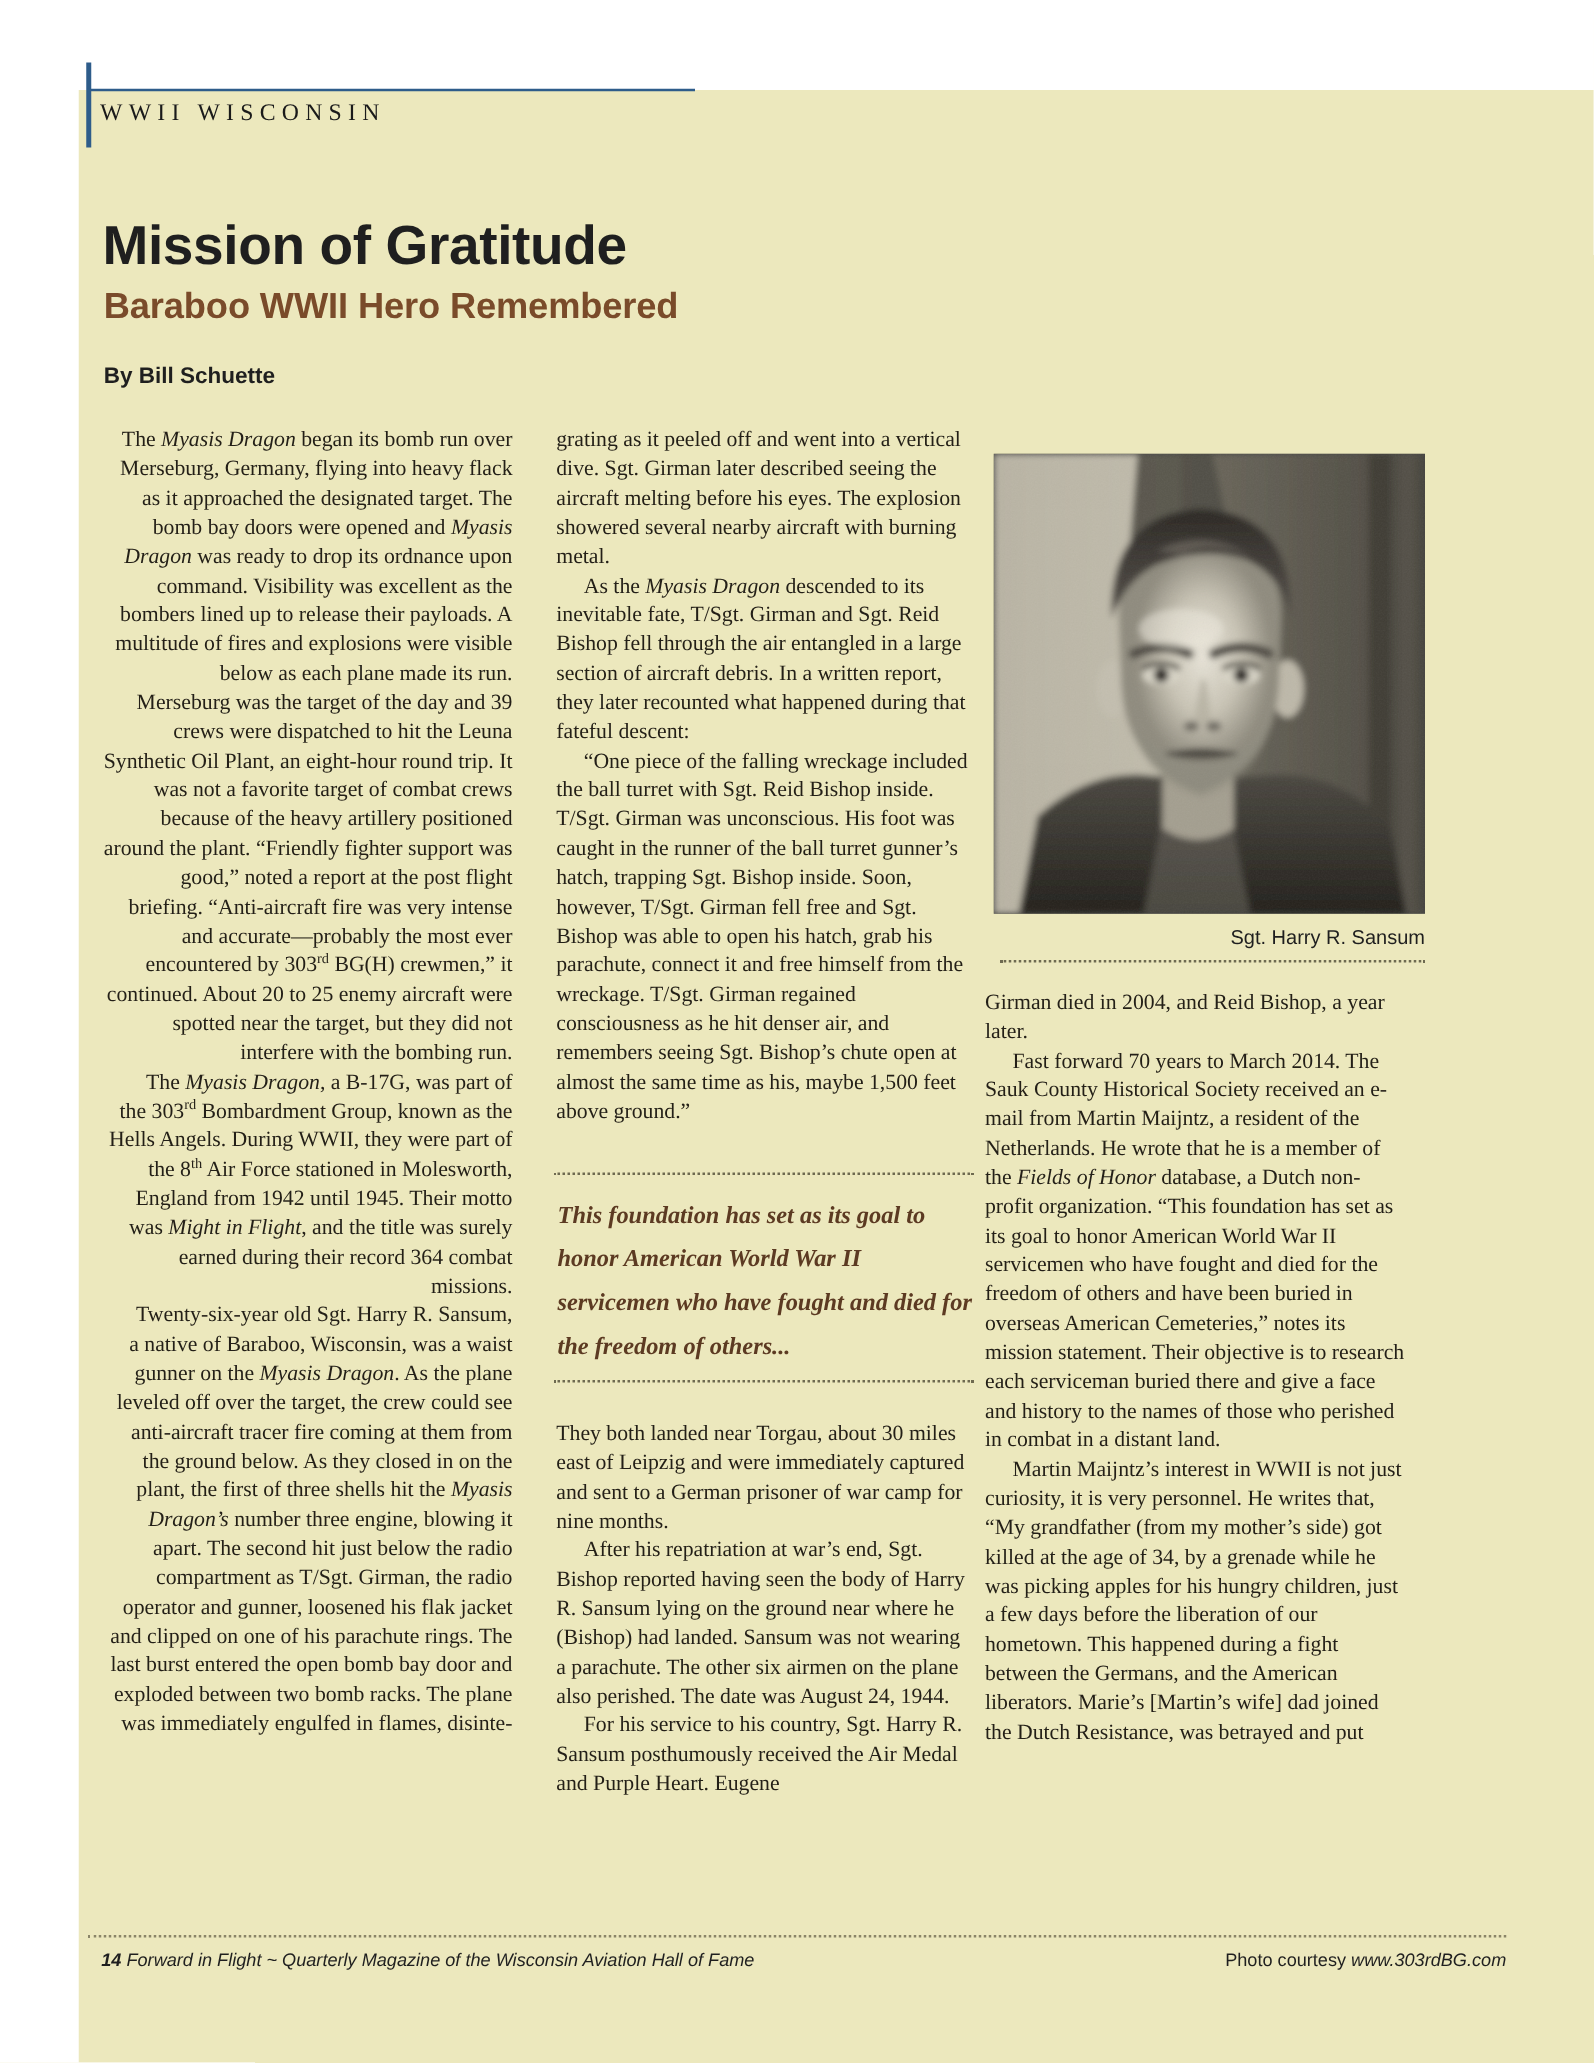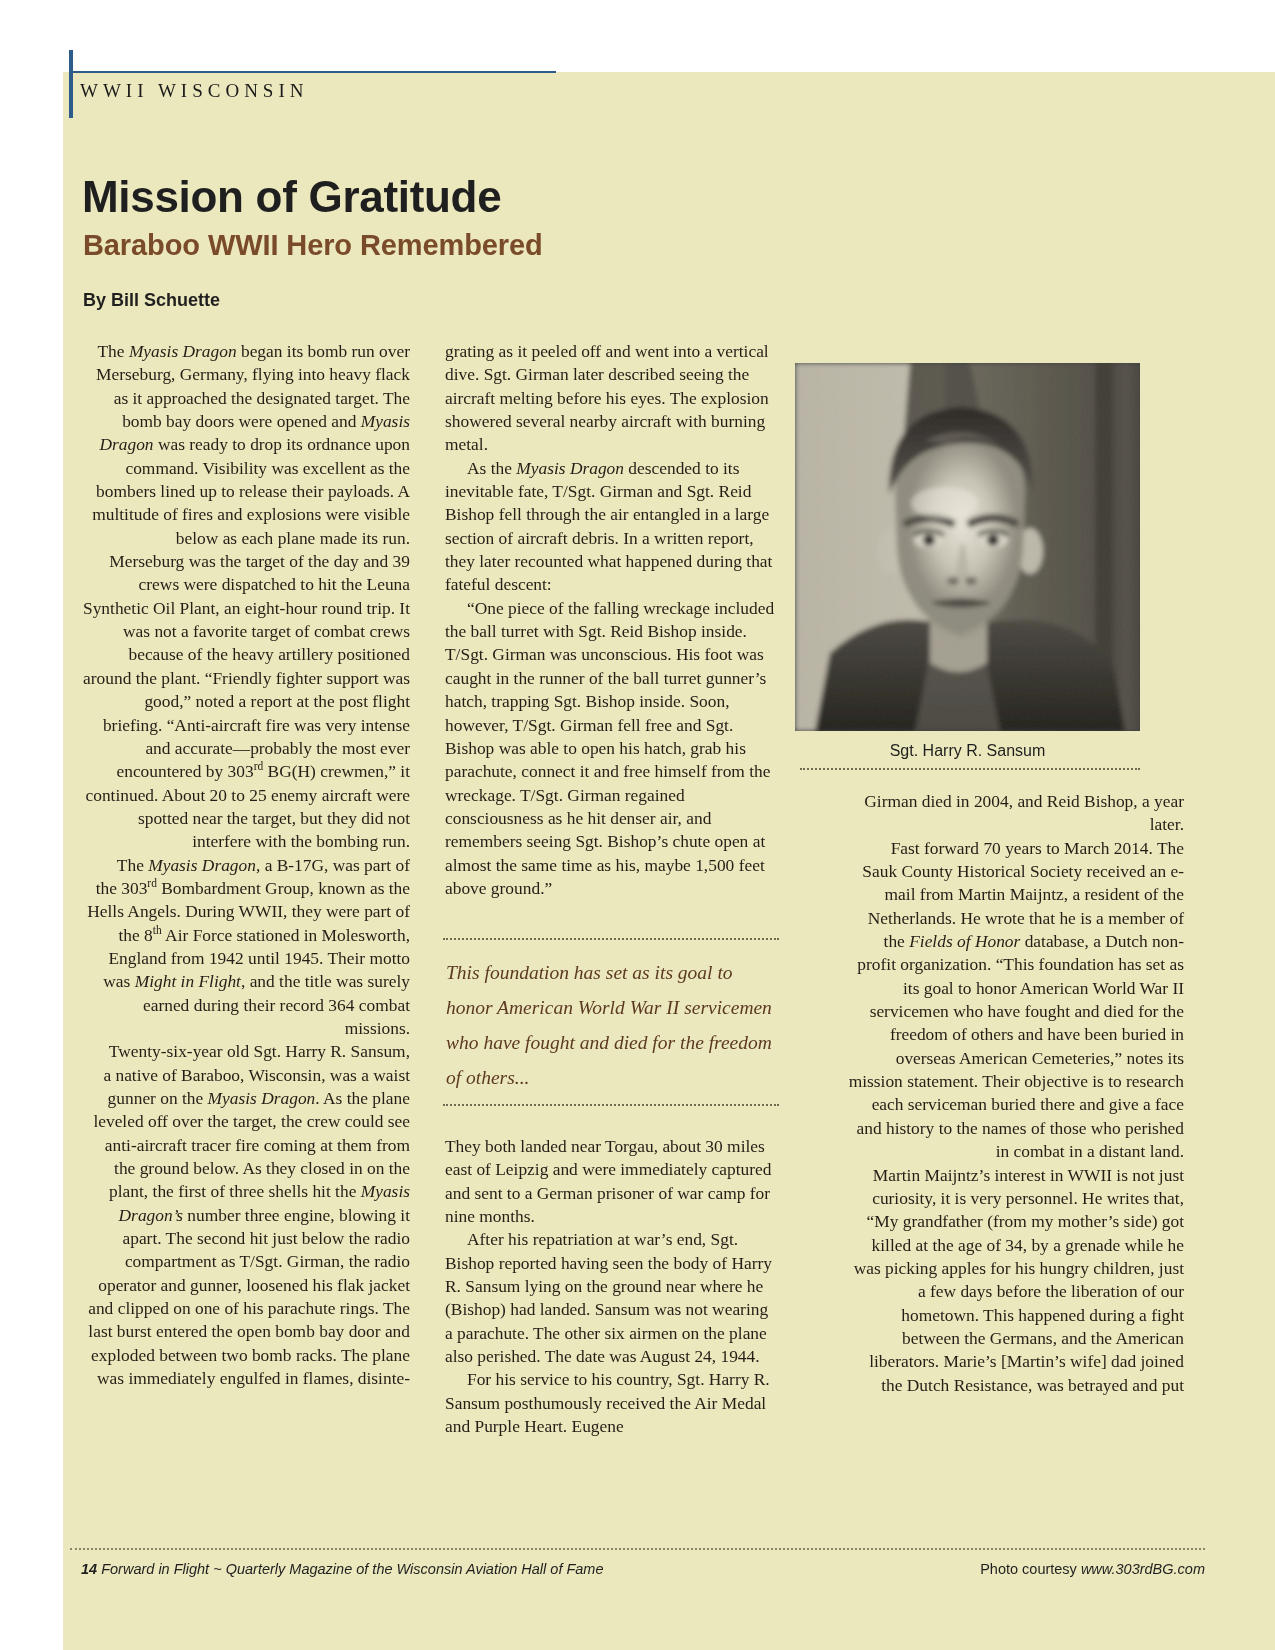--- a/index.html
+++ b/index.html
@@ -94,40 +94,40 @@
     text-align: left;
   }
   .col p { margin: 0; }
   .col p + p { text-indent: 22px; }
   .col i { font-style: italic; }
   .col sup { font-size: 0.66em; vertical-align: super; line-height: 0; }
 
   #col1 { left: 83px; top: 340px; width: 327px; text-align: right; }
   #col2a { left: 445px; top: 340px; width: 332px; }
   #col2b { left: 445px; top: 1135px; width: 332px; }
-  #col3 { left: 848px; top: 790px; width: 336px; text-align: right; }
+  #col3 { left: 788px; top: 790px; width: 336px; }
 
   
   #photo-frame {
     position: absolute;
     left: 795px; top: 363px;
     width: 345px; height: 368px;
     background: #3d3d3d;
     overflow: hidden;
   }
   #photo-canvas {
     position: absolute;
     left: 0; top: 0;
     width: 345px; height: 368px;
   }
   #caption {
     position: absolute;
     left: 795px; top: 742px;
     width: 345px;
-    text-align: center;
+    text-align: right;
     font-family: "Liberation Sans", sans-serif;
     font-size: 16px;
     color: #1f1f1f;
   }
   #caption-rule {
     position: absolute;
     left: 800px; top: 768px;
     width: 340px; height: 0;
     border-top: 2px dotted #6e6a50;
   }
@@ -137,21 +137,21 @@
     position: absolute;
     left: 443px; top: 938px;
     width: 336px; height: 0;
     border-top: 2px dotted #6e6a50;
   }
   #pullquote {
     position: absolute;
     left: 446px; top: 955px;
     width: 336px;
     font-family: "Liberation Serif", serif;
-    font-weight: normal;
+    font-weight: bold;
     font-style: italic;
     font-size: 19.5px;
     line-height: 35px;
     color: #5c3a22;
   }
   #pq-rule-bot {
     position: absolute;
     left: 443px; top: 1104px;
     width: 336px; height: 0;
     border-top: 2px dotted #6e6a50;

